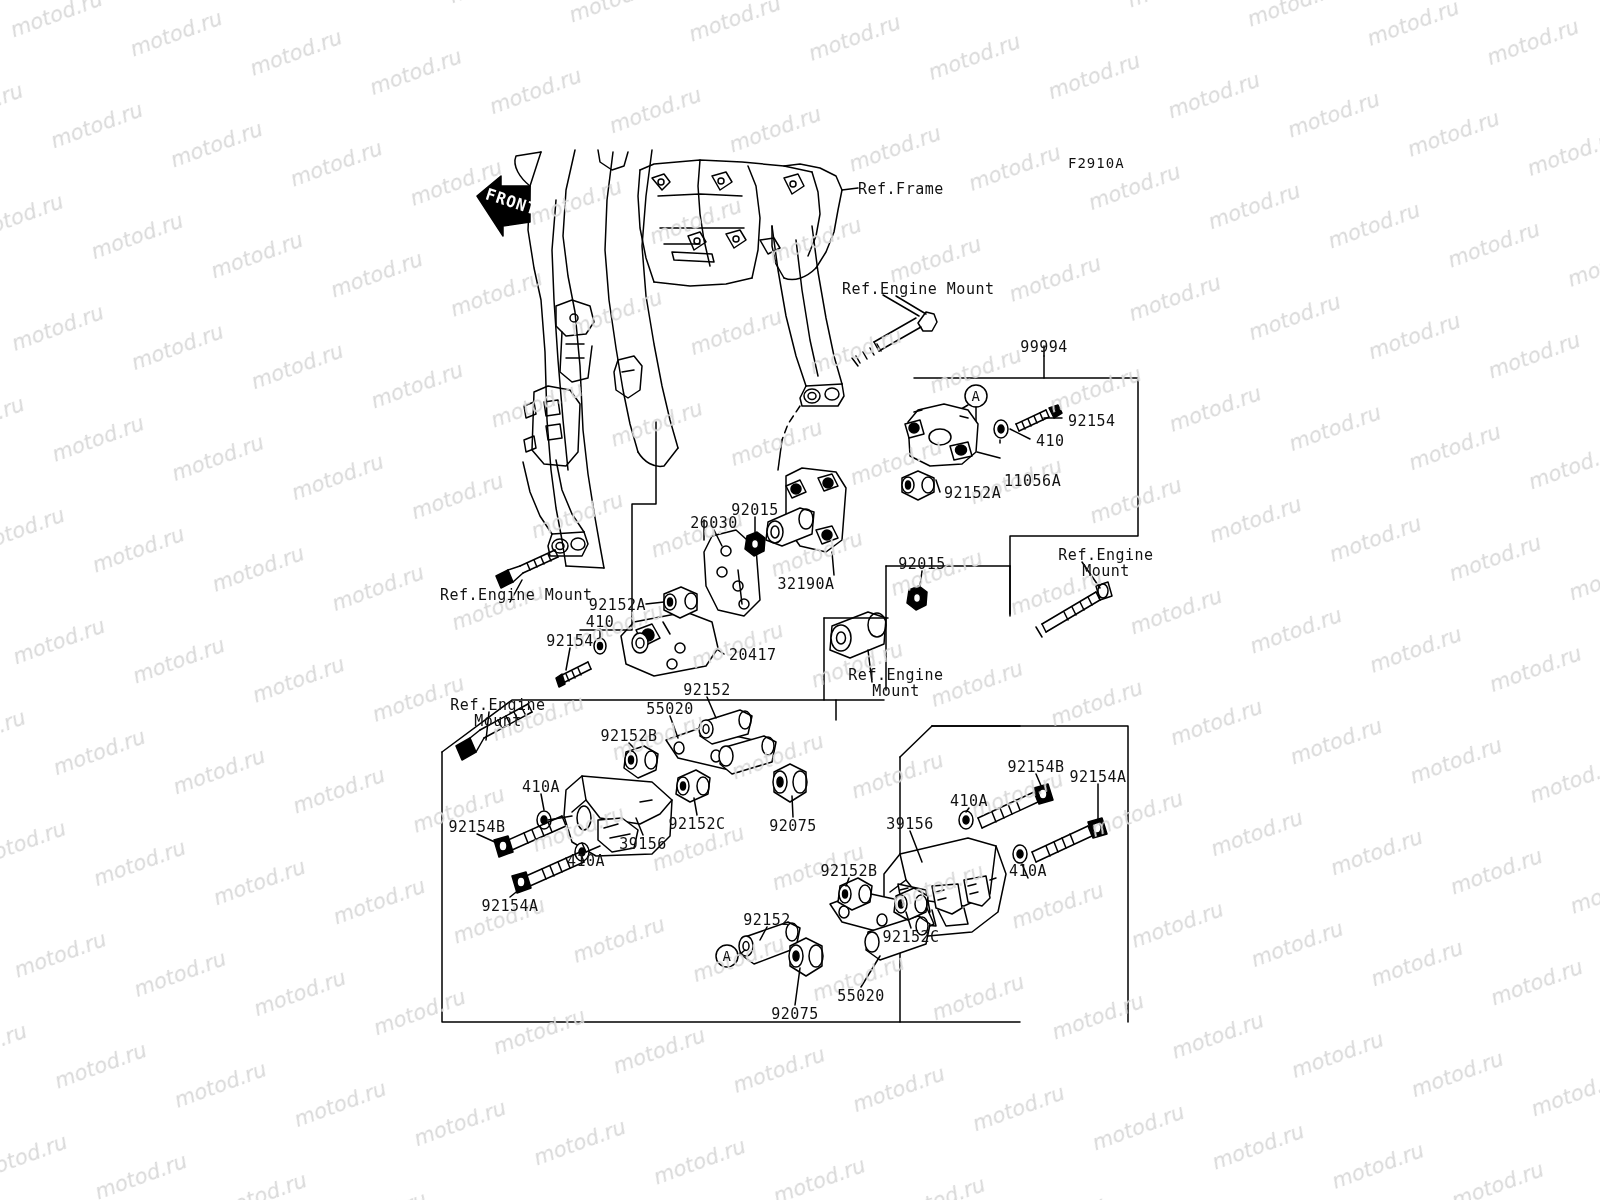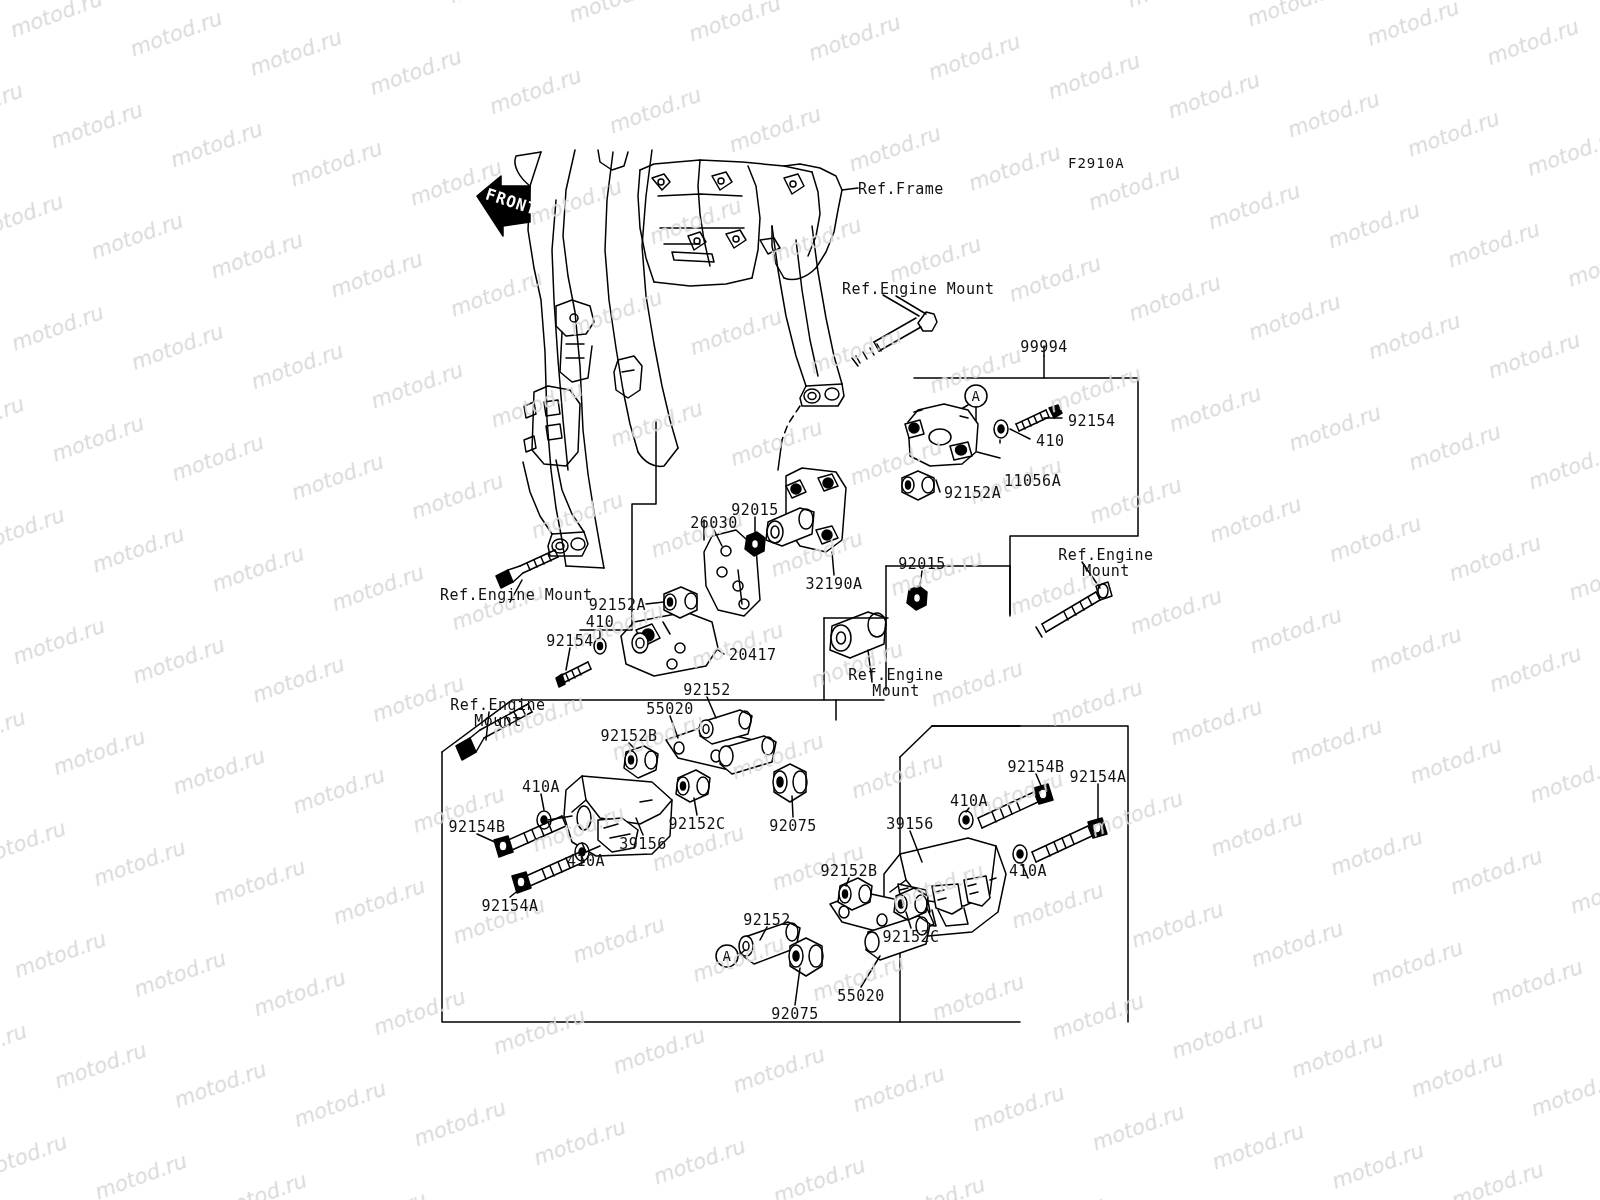--- a/index.html
+++ b/index.html
@@ -550,21 +550,21 @@
     <span class="lbl c" style="left:976px;top:388px;font-size:14px;">A</span>
     <span class="lbl c" style="left:727px;top:948px;font-size:14px;">A</span>
 
     <span class="lbl c" style="left:1044px;top:338px;">99994</span>
     <span class="lbl" style="left:1068px;top:412px;">92154</span>
     <span class="lbl" style="left:1036px;top:432px;">410</span>
     <span class="lbl" style="left:1004px;top:472px;">11056A</span>
     <span class="lbl" style="left:944px;top:484px;">92152A</span>
     <span class="lbl c" style="left:714px;top:514px;">26030</span>
     <span class="lbl c" style="left:755px;top:501px;">92015</span>
-    <span class="lbl c" style="left:834px;top:575px;">32190A</span>
+    <span class="lbl c" style="left:806px;top:575px;">32190A</span>
     <span class="lbl c" style="left:922px;top:555px;">92015</span>
     <span class="lbl r" style="left:646px;top:596px;">92152A</span>
     <span class="lbl c" style="left:600px;top:613px;">410</span>
     <span class="lbl c" style="left:570px;top:632px;">92154</span>
     <span class="lbl" style="left:729px;top:646px;">20417</span>
     <span class="lbl c" style="left:707px;top:681px;">92152</span>
     <span class="lbl c" style="left:670px;top:700px;">55020</span>
     <span class="lbl c" style="left:629px;top:727px;">92152B</span>
     <span class="lbl c" style="left:541px;top:778px;">410A</span>
     <span class="lbl c" style="left:697px;top:815px;">92152C</span>

